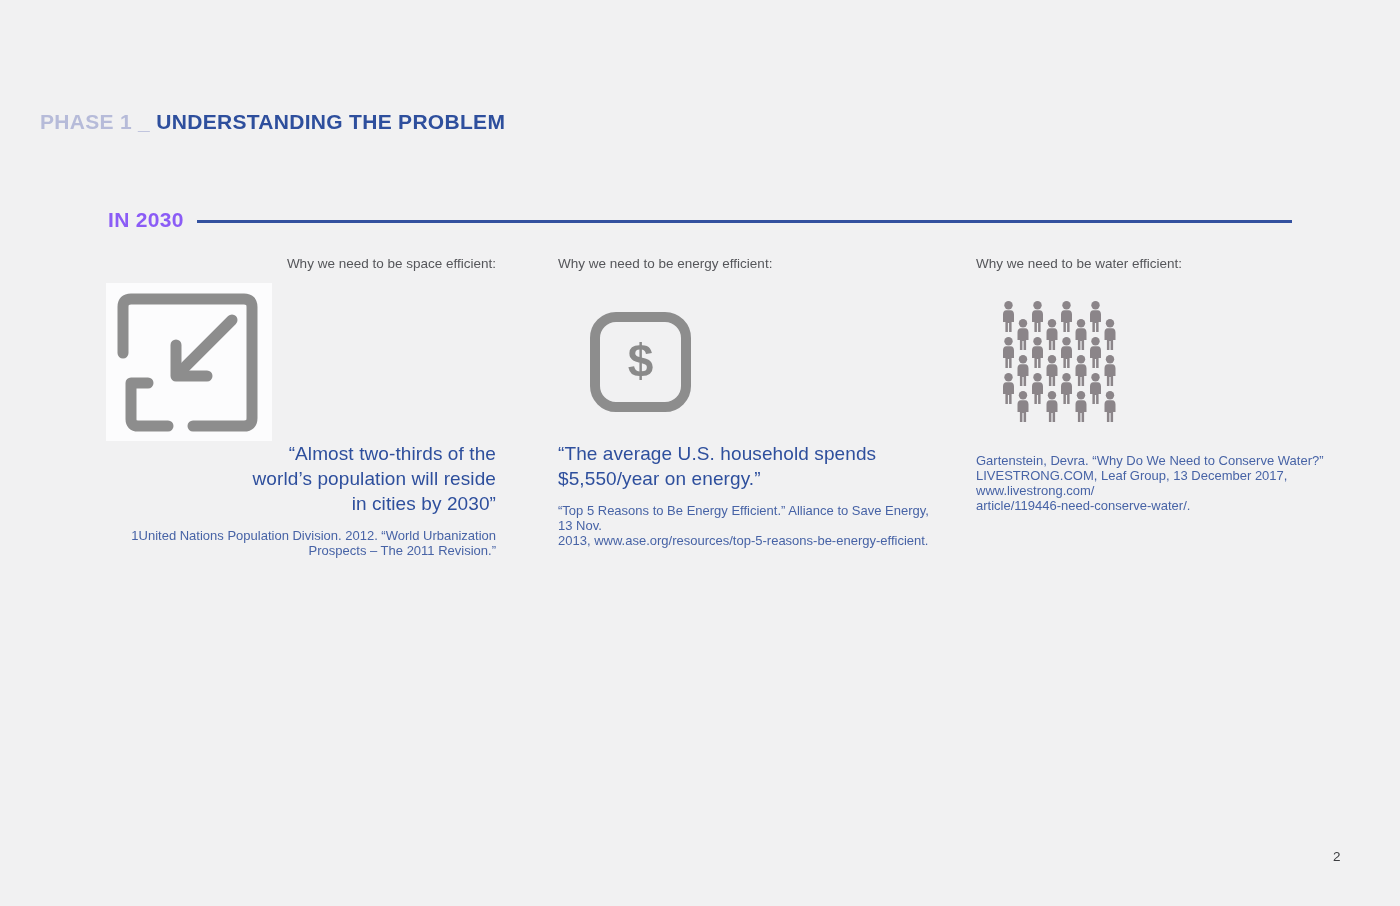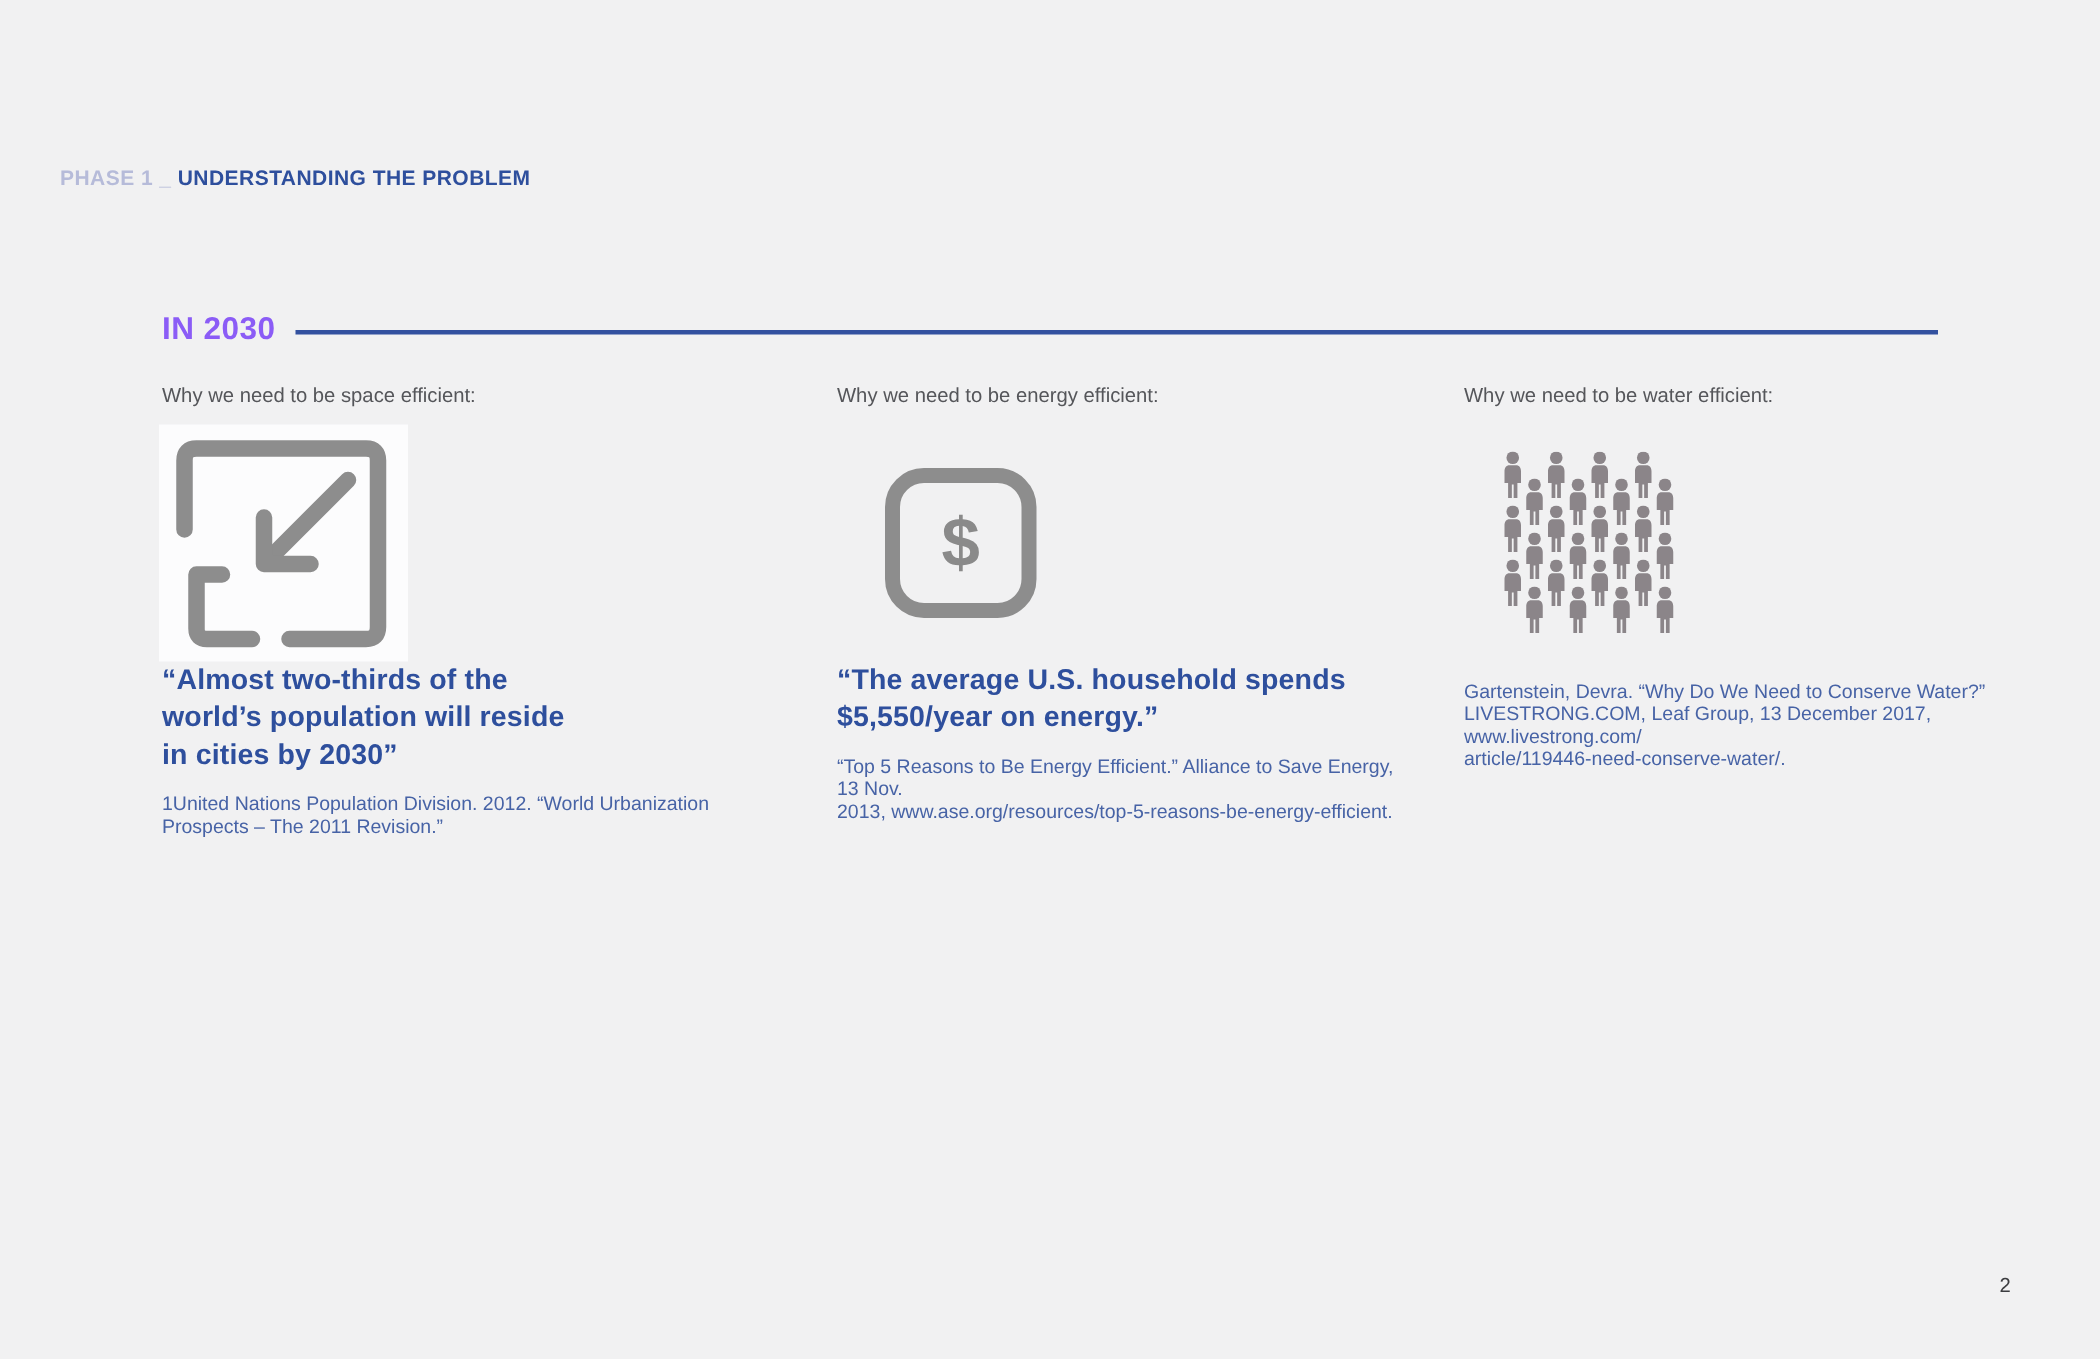--- a/index.html
+++ b/index.html
@@ -7,21 +7,21 @@
   body {
     position: relative;
     background: #f1f1f2;
     font-family: "Liberation Sans", sans-serif;
     overflow: hidden;
   }
   .slide-header {
     position: absolute;
     left: 40px;
     top: 110px;
-    font-size: 14px;
+    font-size: 21px;
     font-weight: bold;
     letter-spacing: 0.3px;
     white-space: nowrap;
   }
   .phase-label { color: #b6bbd9; }
   .header-title { color: #2e4f9d; }
   .section-row {
     position: absolute;
     left: 108px;
     top: 208px;
@@ -41,21 +41,21 @@
     height: 3px;
     background: #33519f;
     margin-left: 13px;
     margin-top: 2px;
   }
   .column {
     position: absolute;
     top: 255px;
     width: 388px;
   }
-  .col-1 { left: 108px; }
+  .col-1 { left: 108px; text-align: right; }
   .col-2 { left: 515px; margin-left: 43px; }
   .col-3 { left: 976px; }
   .col-label {
     font-size: 13.5px;
     line-height: 18px;
     color: #55565a;
   }
   .icon-zone { height: 168px; position: relative; }
   .space-icon-box {
     position: absolute;
@@ -86,21 +86,21 @@
     transform: translateY(-1px);
   }
   .crowd-icon-wrap {
     position: absolute;
     left: 26px;
     top: 28px;
   }
   .quote {
     font-size: 19px;
     line-height: 25px;
-    font-weight: bold;
+    font-weight: normal;
     color: #2e4f9d;
     white-space: pre-line;
     letter-spacing: 0.1px;
   }
   .citation {
     margin-top: 12px;
     font-size: 13px;
     line-height: 15px;
     color: #4763a6;
     white-space: pre-line;

